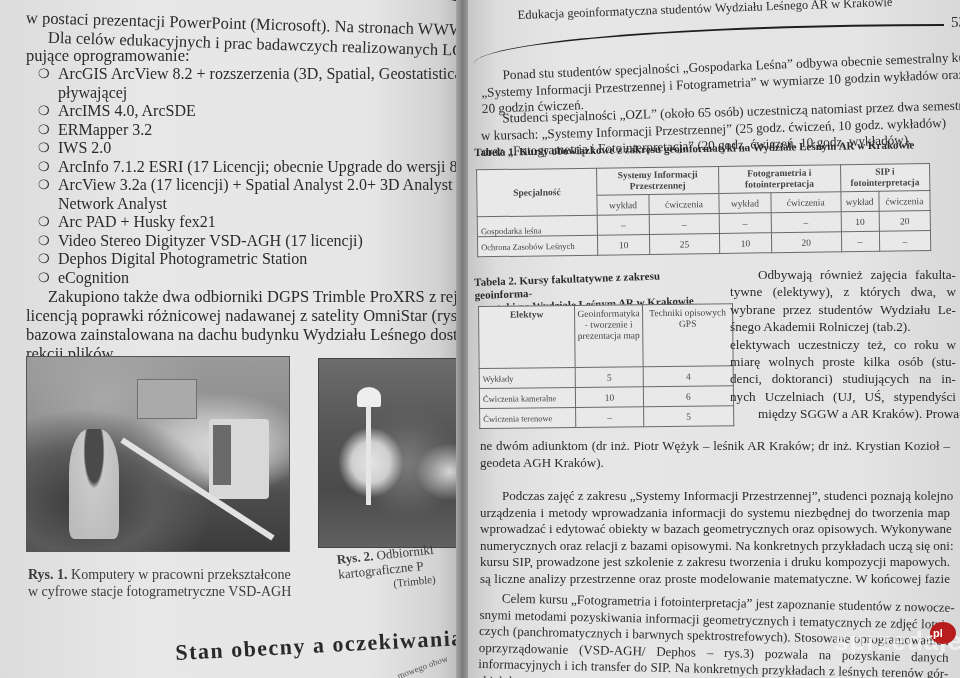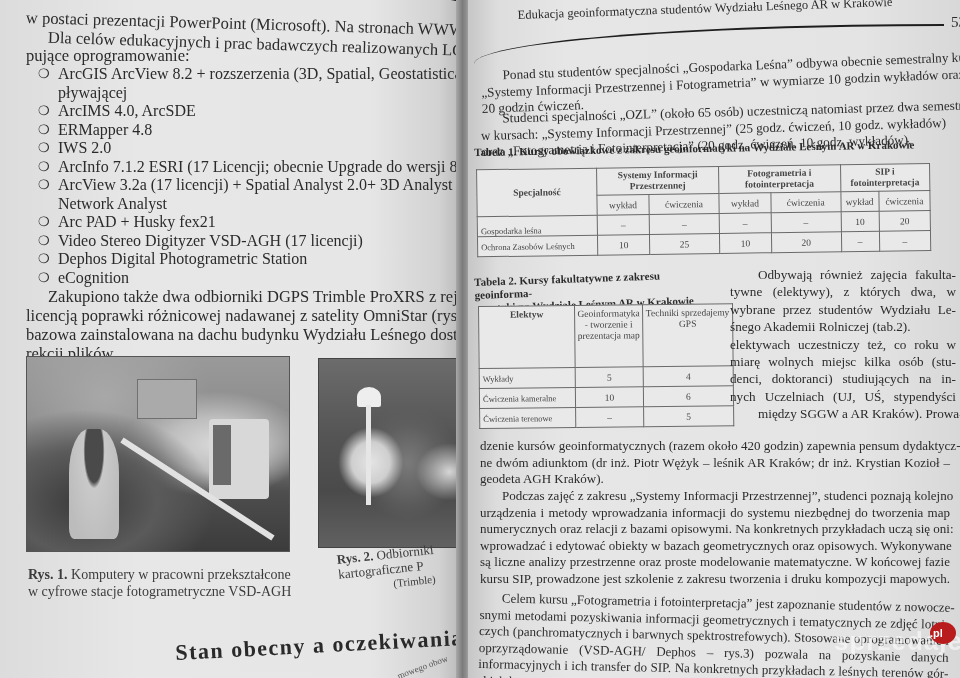--- a/index.html
+++ b/index.html
@@ -123,21 +123,21 @@
 
   <div class="page-left">
     <div class="curve-left"></div>
     <div class="content">
       <p style="transform: rotate(1.6deg); transform-origin:left; white-space:nowrap;">w postaci prezentacji PowerPoint (Microsoft). Na stronach WWW zamieszczo</p>
       <p class="indent" style="transform: rotate(1.8deg); transform-origin:left; white-space:nowrap;">Dla celów edukacyjnych i prac badawczych realizowanych LGiT posiada obe</p>
       <p>pujące oprogramowanie:</p>
       <ul class="sw-list">
         <li style="white-space:nowrap;"><span class="bullet">❍</span><span>ArcGIS ArcView 8.2 + rozszerzenia (3D, Spatial, Geostatistical Analyst</span><span class="cont">pływającej</span></li>
         <li><span class="bullet">❍</span><span>ArcIMS 4.0, ArcSDE</span></li>
-        <li><span class="bullet">❍</span><span>ERMapper 4.8</span></li>
+        <li><span class="bullet">❍</span><span>ERMapper 3.2</span></li>
         <li><span class="bullet">❍</span><span>IWS 2.0</span></li>
         <li style="white-space:nowrap;"><span class="bullet">❍</span><span>ArcInfo 7.1.2 ESRI (17 Licencji; obecnie Upgrade do wersji 8.1.x ArcInfo</span></li>
         <li style="white-space:nowrap;"><span class="bullet">❍</span><span>ArcView 3.2a  (17 licencji) + Spatial Analyst 2.0+ 3D Analyst + Image A</span><span class="cont">Network Analyst</span></li>
         <li><span class="bullet">❍</span><span>Arc PAD + Husky fex21</span></li>
         <li><span class="bullet">❍</span><span>Video Stereo Digityzer VSD-AGH (17 licencji)</span></li>
         <li><span class="bullet">❍</span><span>Dephos Digital Photogrametric Station</span></li>
         <li><span class="bullet">❍</span><span>eCognition</span></li>
       </ul>
       <p class="indent" style="white-space:nowrap;">Zakupiono także dwa odbiorniki DGPS Trimble ProXRS z rejestratorem TSC</p>
       <p style="white-space:nowrap;">licencją poprawki różnicowej nadawanej z satelity OmniStar (rys.2). Referency</p>
@@ -231,21 +231,21 @@
 
     <div class="table2-caption">
       <span>Tabela 2. Kursy fakultatywne z zakresu geoinforma-</span>
       <span class="l2">tyki na Wydziale Leśnym  AR w Krakowie</span>
     </div>
     <table class="table2">
       <tbody>
           <tr>
         <th class="first" style="width:96px;">Elektyw</th>
         <th style="width:68px; height:62px;text-align:center;">Geoinformatyka - tworzenie i prezentacja map</th>
-        <th>Techniki sprzedajemy GPS</th>
+        <th>Techniki opisowych GPS</th>
       </tr>
       <tr>
         <td class="rowlab">Wykłady</td>
         <td>5</td>
         <td>4</td>
       </tr>
       <tr>
         <td class="rowlab">Ćwiczenia kameralne</td>
         <td>10</td>
         <td>6</td>
@@ -257,39 +257,38 @@
       </tr>
     </tbody>
       </table>
 
     <div class="side-text">
       <span class="line ind">Odbywają również zajęcia fakulta-</span>
       <span class="line">tywne (elektywy), z których dwa, w</span>
       <span class="line">wybrane przez studentów Wydziału Le-</span>
       <span class="line last">śnego Akademii Rolniczej (tab.2).</span>
       <span class="line">elektywach uczestniczy też, co roku w</span>
-      <span class="line">miarę wolnych miejsc kilka osób (stu-</span>
+      <span class="line">miarę wolnych proste kilka osób (stu-</span>
       <span class="line">denci, doktoranci) studiujących na in-</span>
       <span class="line">nych Uczelniach (UJ, UŚ, stypendyści</span>
       <span class="line ind">między SGGW a AR Kraków). Prowa-</span>
     </div>
 
     <div class="rtext p3">
-      <span class="line">dzenie kursów geoinformatycznych (razem około 420 godzin) zapewnia pensum dydaktycz-</span>
       <span class="line">ne dwóm adiunktom (dr inż. Piotr Wężyk – leśnik AR Kraków; dr inż. Krystian Kozioł –</span>
       <span class="line last">geodeta AGH Kraków).</span>
     </div>
 
     <div class="rtext p4">
       <span class="line ind2">Podczas zajęć z zakresu „Systemy Informacji Przestrzennej”, studenci poznają kolejno</span>
       <span class="line">urządzenia i metody wprowadzania informacji do systemu niezbędnej do tworzenia map</span>
+      <span class="line">wprowadzać i edytować obiekty w bazach geometrycznych oraz opisowych. Wykonywane</span>
       <span class="line">numerycznych oraz relacji z bazami opisowymi. Na konkretnych przykładach uczą się oni:</span>
-      <span class="line">wprowadzać i edytować obiekty w bazach geometrycznych oraz opisowych. Wykonywane</span>
+      <span class="line">kursu SIP, prowadzone jest szkolenie z zakresu tworzenia i druku kompozycji mapowych.</span>
       <span class="line">są liczne analizy przestrzenne oraz proste modelowanie matematyczne. W końcowej fazie</span>
-      <span class="line">kursu SIP, prowadzone jest szkolenie z zakresu tworzenia i druku kompozycji mapowych.</span>
     </div>
 
     <div class="rtext p5">
       <span class="line ind2">Celem kursu „Fotogrametria i fotointerpretacja” jest zapoznanie studentów z nowocze-</span>
       <span class="line">snymi metodami pozyskiwania informacji geometrycznych i tematycznych ze zdjęć lotni-</span>
       <span class="line">czych (panchromatycznych i barwnych spektrostrefowych). Stosowane oprogramowanie i</span>
       <span class="line">oprzyrządowanie (VSD-AGH/ Dephos – rys.3) pozwala na pozyskanie danych</span>
       <span class="line">informacyjnych i ich transfer do SIP. Na konkretnych przykładach z leśnych terenów gór-</span>
       <span class="line">skich kursanci przechodzą pełny cykl orientacji modeli oraz stereodigitalizacji obiektów in-</span>
     </div>

